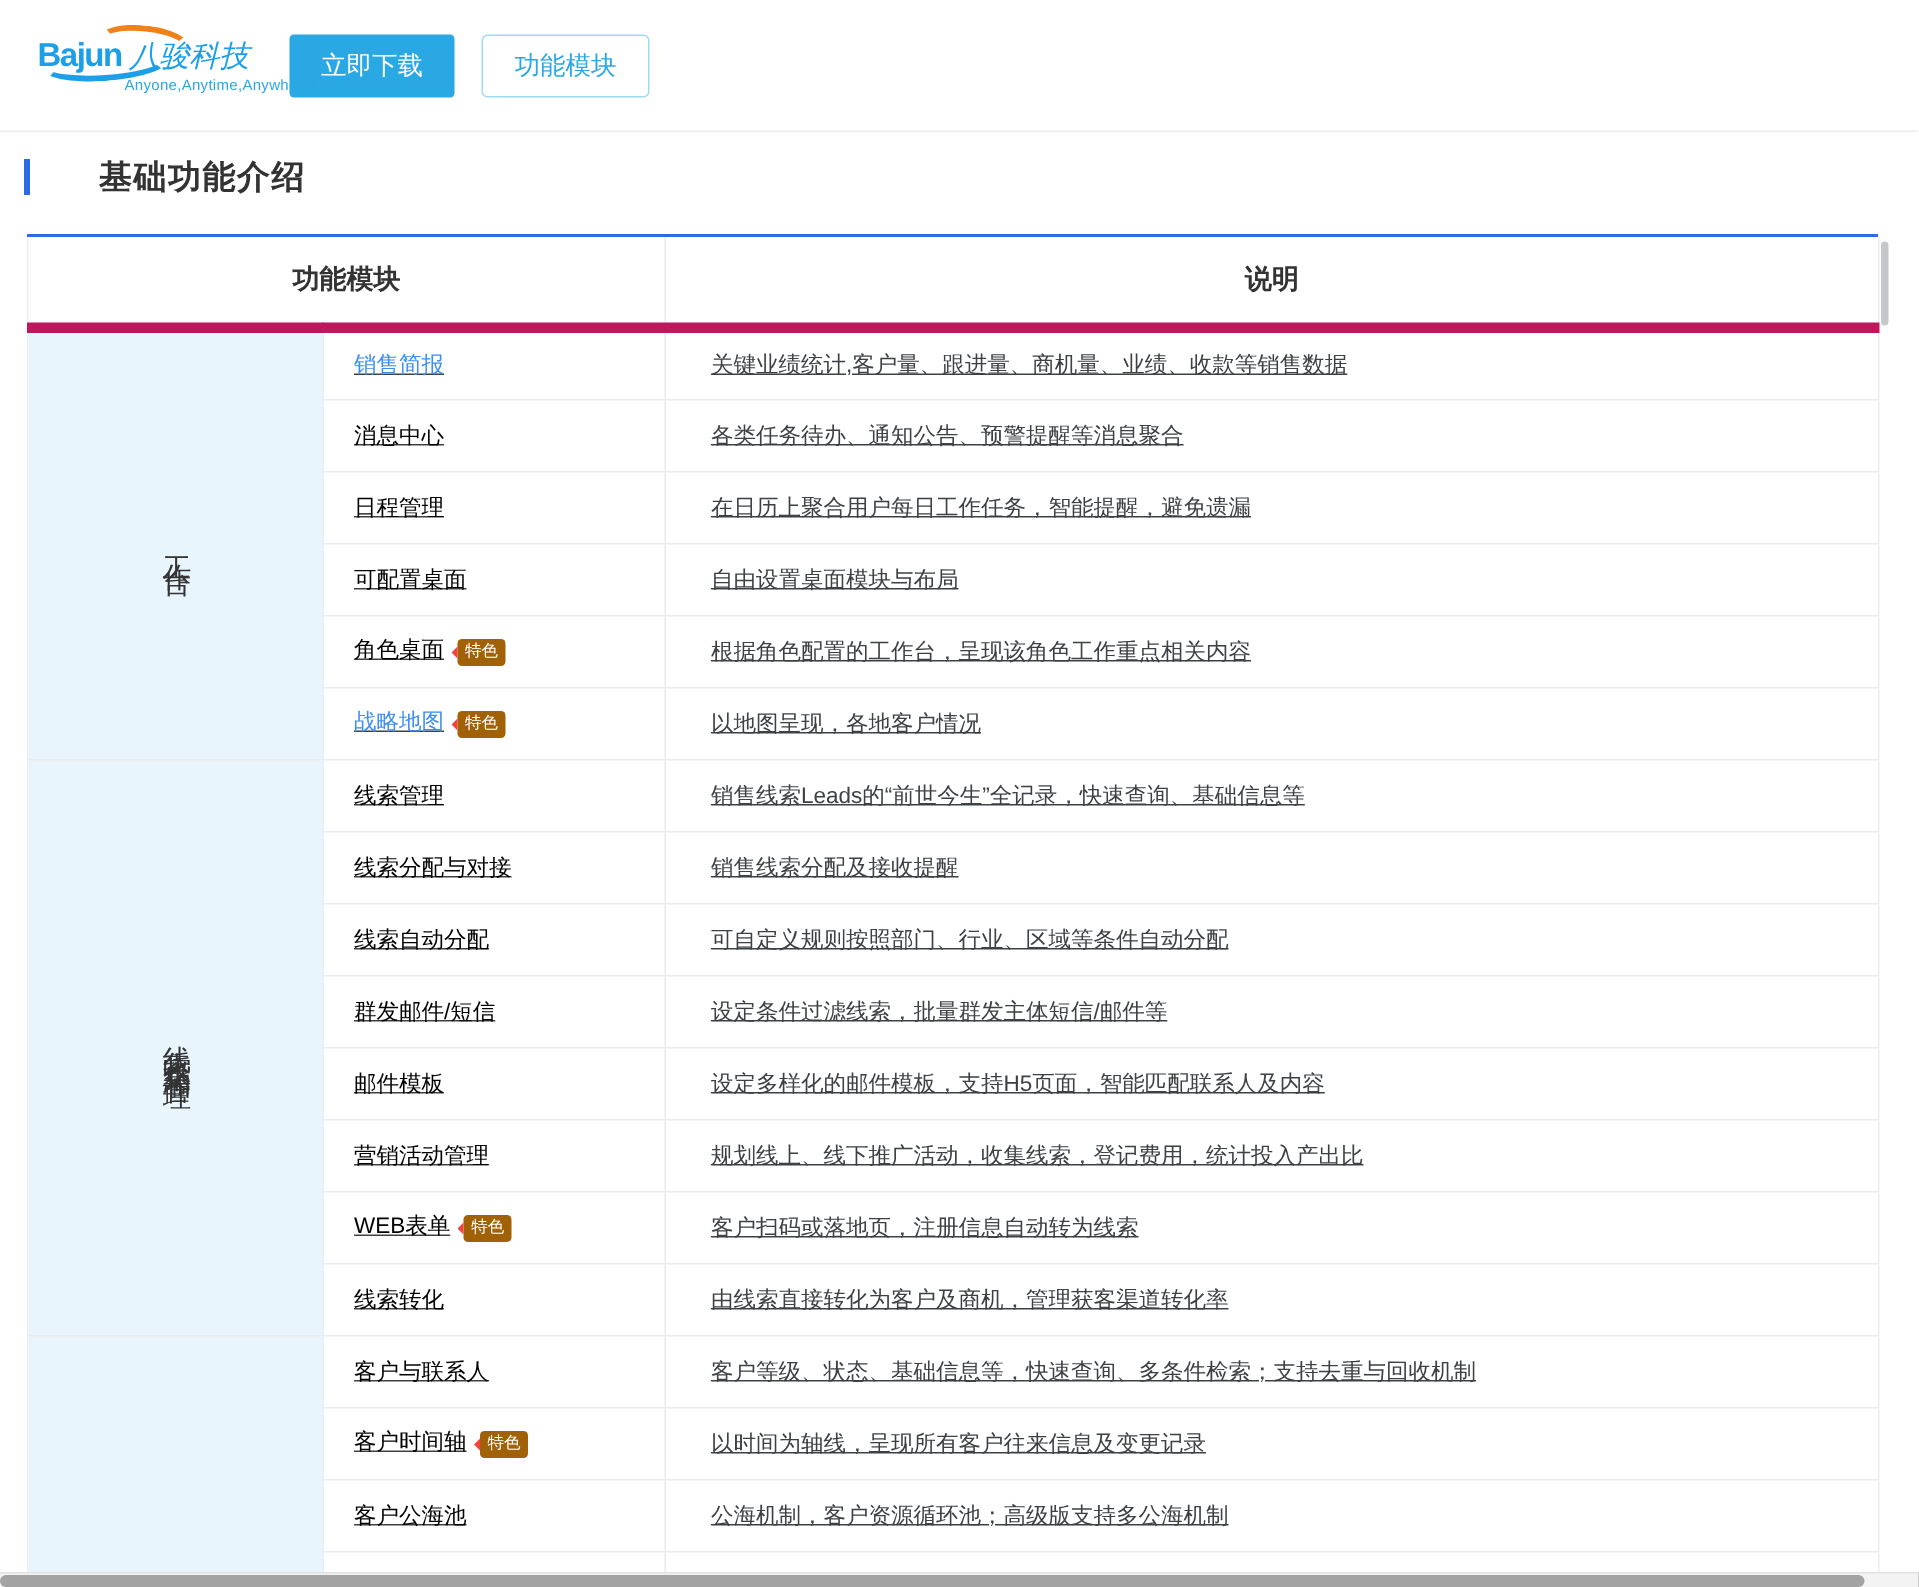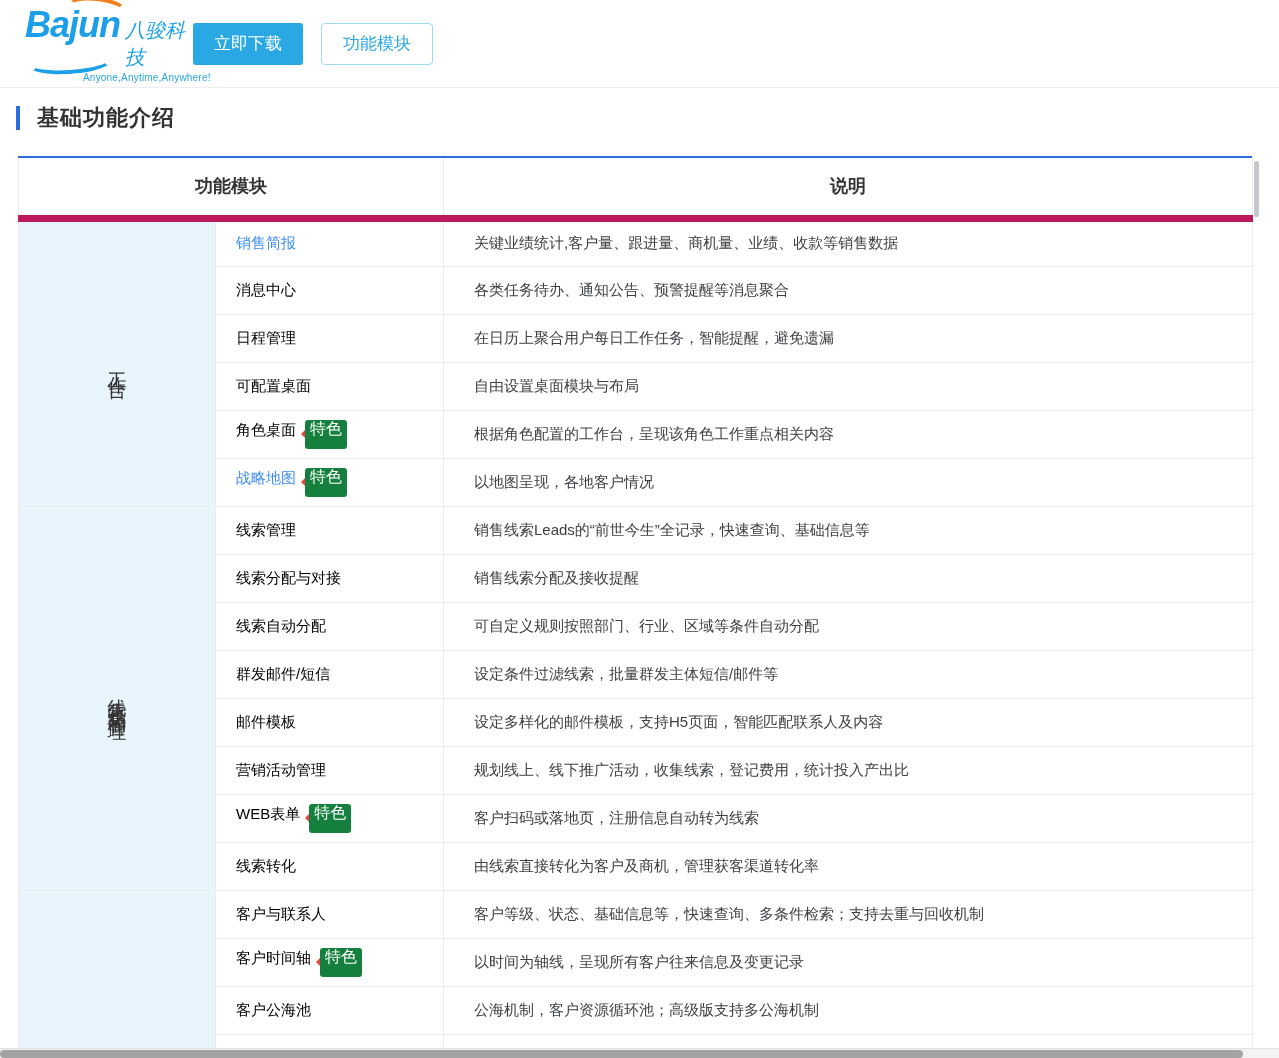--- a/index.html
+++ b/index.html
@@ -4,66 +4,66 @@
 <style>
   * { margin:0; padding:0; box-sizing:border-box; }
   html,body { width:1279px; height:1058px; overflow:hidden; background:#fff;
     font-family:"Liberation Sans","DejaVu Sans",sans-serif; color:#333; }
 
   
   .navbar { height:88px; display:flex; align-items:center; padding:0 16px 0 25px;
     border-bottom:1px solid #ededed; background:#fff; }
   .logo { position:relative; width:168px; flex:0 0 auto; cursor:pointer; }
   .logo-row { display:flex; align-items:baseline; position:relative; }
-  .logo-en { font-size:36px; font-weight:800; font-style:italic; color:#1b9fe8; letter-spacing:-1px; }
+  .logo-en { font-size:22px; font-weight:800; color:#1b9fe8; letter-spacing:-1px; }
   .logo-cn { font-size:20px; font-weight:400; color:#1b9fe8; margin-left:5px; font-style:italic; }
   .logo-arc-orange { position:absolute; left:40px; top:-7px; width:62px; height:24px;
     border:4px solid transparent; border-top:4px solid #f08119; border-radius:50%;
     transform:rotate(6deg); pointer-events:none; }
   .logo-arc-blue { position:absolute; left:2px; bottom:-3px; width:86px; height:24px;
     border:4px solid transparent; border-bottom:4px solid #1b9fe8; border-radius:50%;
     transform:rotate(-4deg); pointer-events:none; }
   .logo-tagline { font-size:10px; color:#29a7e2; margin:1px 0 0 58px; letter-spacing:.2px; }
 
   .nav-menu { flex:1; display:flex; justify-content:space-between; align-items:center;
     margin:0 52px 0 48px; }
   .nav-item { font-size:17px; color:#32373c; cursor:pointer; white-space:nowrap; }
 
   .nav-buttons { display:flex; gap:18px; align-items:center; }
   .btn { height:42px; padding:0 21px; font-size:17px; display:flex; align-items:center;
     cursor:pointer; white-space:nowrap; }
   .btn-primary { background:#29a8e3; color:#fff; border:none; border-radius:3px; }
   .btn-outline { background:#fff; color:#29a8e3; border:1px solid #9fd9f4; border-radius:4px; }
 
   
-  .section-title-row { display:flex; align-items:center; margin:15px 0 0 16px; height:30px; }
+  .section-title-row { display:flex; align-items:center; margin:15px 0 0 16px; height:30px;gap:29px; }
   .title-bar { width:4px; height:24px; background:#2b6be4; margin-right:17px; }
   .section-title { font-size:22px; color:#333; letter-spacing:1px; }
 
   
   .table-wrap { position:relative; margin:23px 0 0 18px; width:1234px;
     border-top:2px solid #2b6be4; }
   table { border-collapse:collapse; width:1234px; table-layout:fixed;
     border-left:1px solid #ededed; border-right:1px solid #ededed; }
   th { height:60px; font-size:18px; font-weight:700; color:#333; text-align:center;
     background:#fff; border-bottom:7px solid #be185d; }
   th.module-head { border-right:1px solid #ebebeb; }
   td { height:48px; font-size:15px; color:#3d4145; border-bottom:1px solid #ebebeb;
-    background:#fff; }
+    background:#fff;text-decoration:underline; }
   td.group-cell { background:#e9f5fd; text-align:center; vertical-align:middle;
     border-right:1px solid #e4eef6; }
   td.group-cell.cut-label { vertical-align:top; padding-top:150px; }
   .v-label { writing-mode:vertical-rl; text-orientation:upright; letter-spacing:4px;
     font-size:19px; color:#333; display:inline-block; }
   td.module-cell { padding-left:20px; border-right:1px solid #ebebeb; }
   td.desc-cell { padding-left:30px; }
   .module-name { color:#000000; }
   .module-name.link { color:#3e8ef0; cursor:pointer; }
-  .badge { position:relative; display:inline-block; margin-left:9px; background:#15803d;
-    color:#fff; font-size:16px; line-height:17px; height:29px; padding:0 5px;
+  .badge { position:relative; display:inline-block; margin-left:9px; background:#a16207;
+    color:#fff; font-size:11px; line-height:17px; height:18px; padding:0 5px;
     border-radius:3px; vertical-align:1px; }
   .badge::before { content:""; position:absolute; left:-4px; top:50%; margin-top:-4px;
     border-top:4px solid transparent; border-bottom:4px solid transparent;
     border-right:4px solid #f5433b; width:0; height:0; }
 
   
   .v-scroll-thumb { position:absolute; right:-7px; top:3px; width:5px; height:56px;
     background:#c4c7cc; border-radius:3px; cursor:pointer; }
   .h-scrollbar { position:fixed; left:0; bottom:0; width:1279px; height:10px;
     background:#f3f3f3; border-top:1px solid #e2e2e2; }

